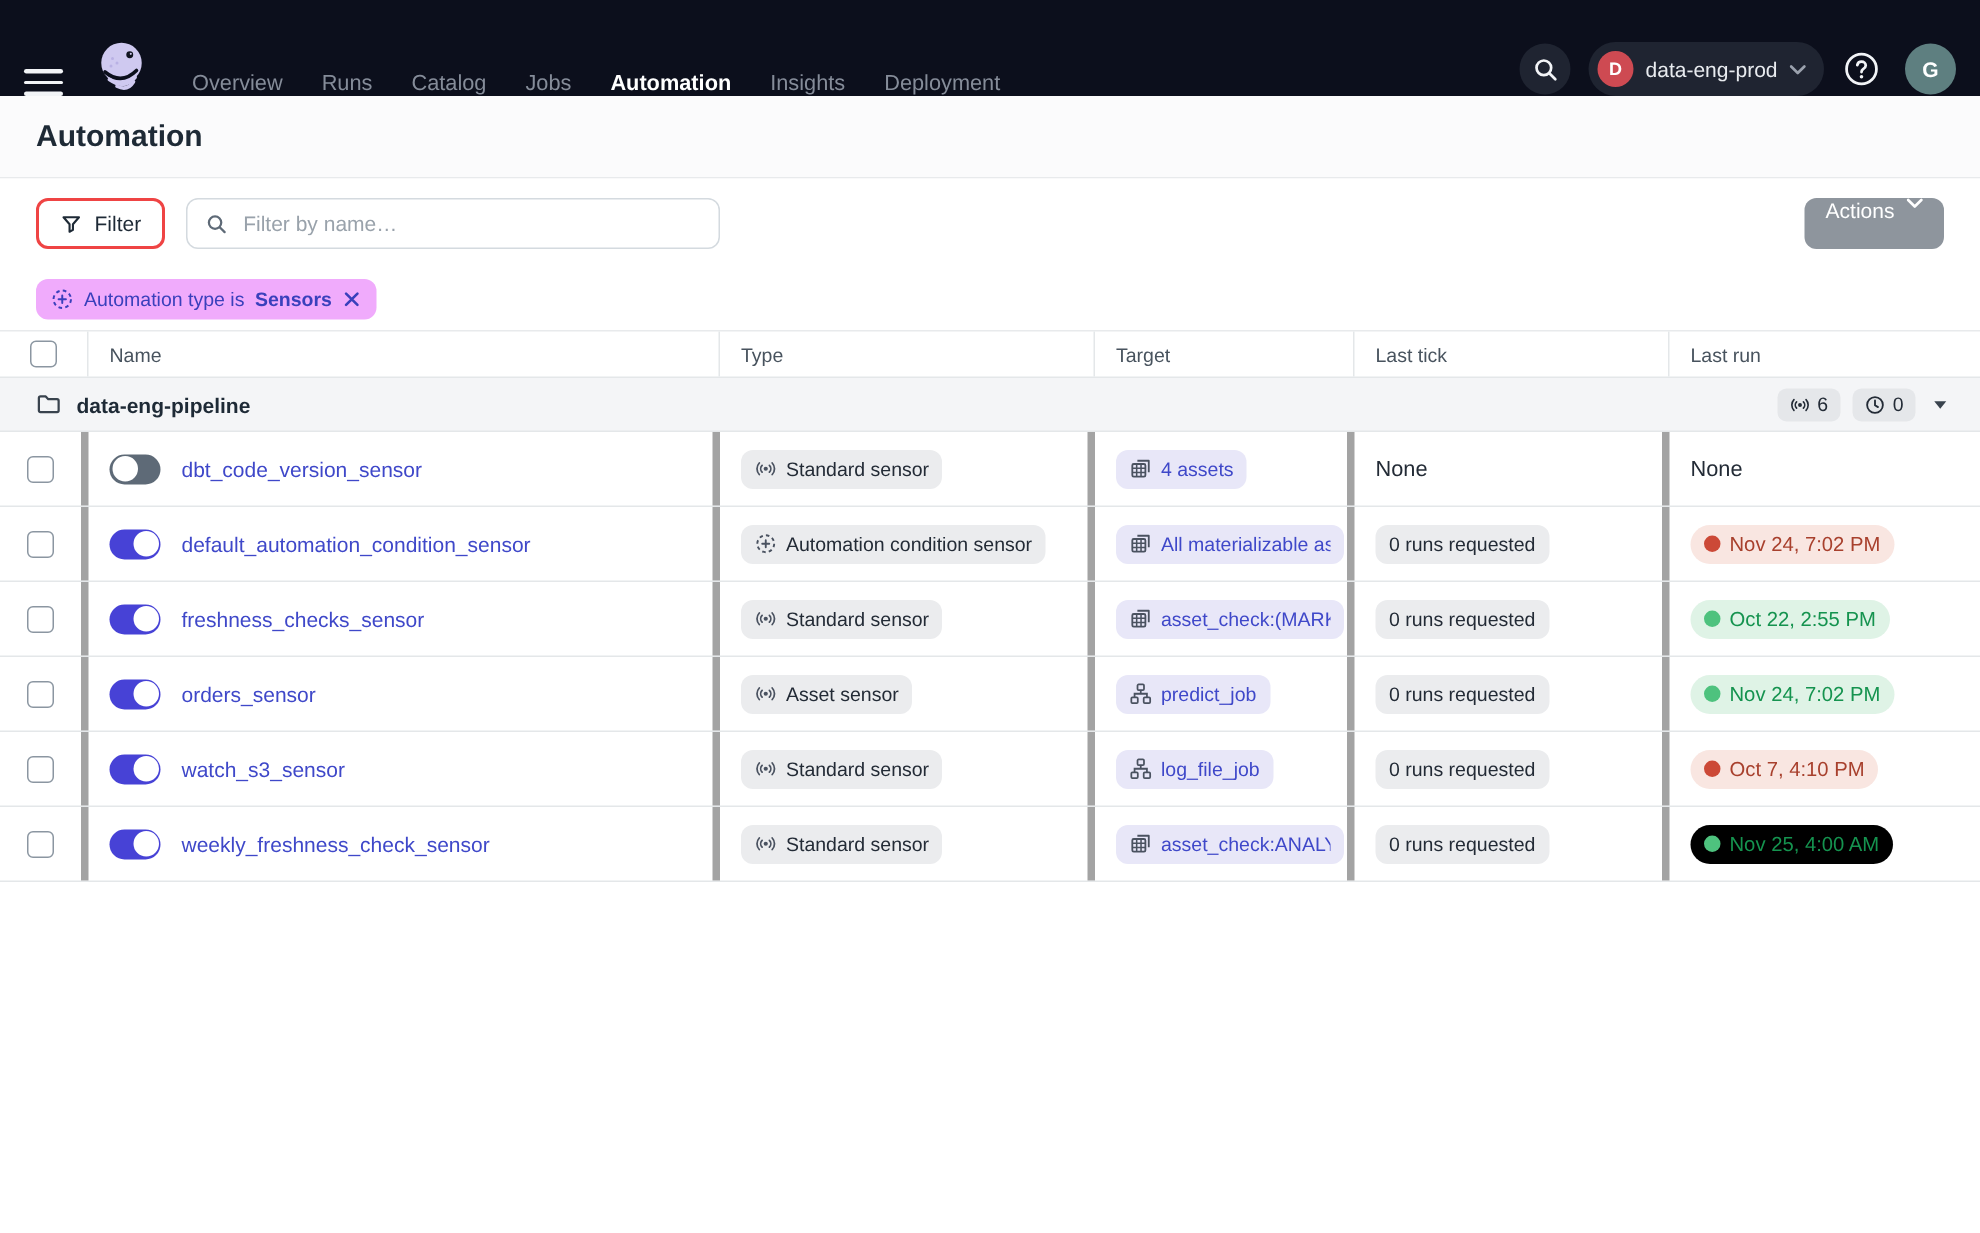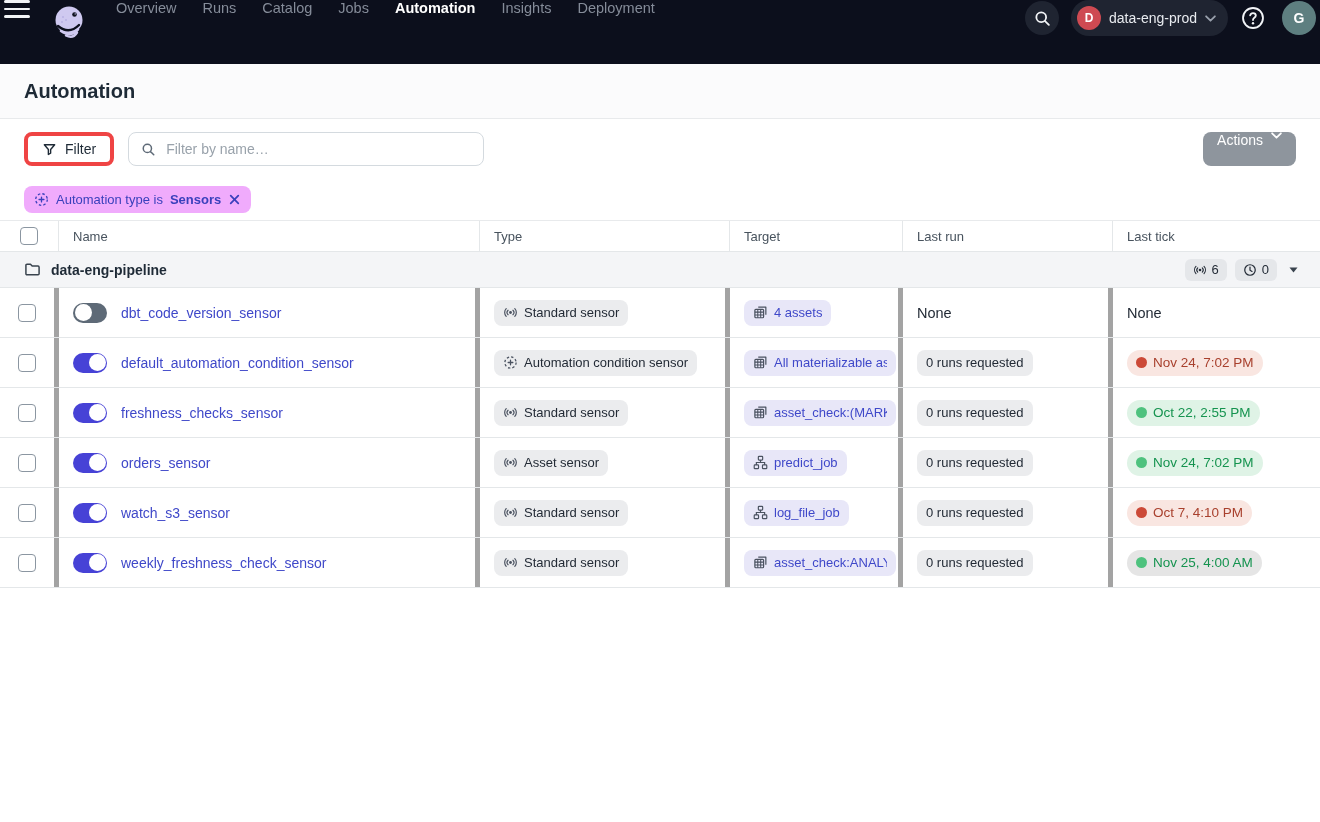--- a/index.html
+++ b/index.html
@@ -6,22 +6,22 @@
   html,body { margin:0; padding:0; }
   body {
     width:1320px; height:822px; background:#ffffff; overflow:hidden;
     font-family:"Liberation Sans", sans-serif; color:#1E2A36;
     -webkit-font-smoothing:antialiased;
   }
   svg { display:block; }
 
   
   .topnav {
-    height:64px; background:#0C0F1C; display:flex; align-items:flex-start;
-    padding:0 4px; gap:0;
+    height:64px; background:#0C0F1C; display:flex; align-items:flex-end;
+    padding:0 16px; gap:0;
   }
   .hamburger { width:26px; height:18px; display:flex; flex-direction:column; justify-content:space-between; cursor:pointer; margin-right:18px; background:none; border:none; padding:0;}
   .hamburger span { display:block; height:2.6px; background:#F2F4F7; border-radius:2px; }
   .logo { width:42px; height:42px; margin-right:26px; }
   .navlinks { display:flex; align-items:center; gap:26px; }
   .navlink { font-size:14.5px; color:#858C99; text-decoration:none; font-weight:500; cursor:pointer; }
   .navlink.active { color:#FFFFFF; font-weight:700; }
   .topnav-right { margin-left:auto; display:flex; align-items:center; gap:12px; }
   .nav-search-btn { width:34px; height:34px; border-radius:50%; background:#1F2431; border:none; display:flex; align-items:center; justify-content:center; cursor:pointer; color:#F2F4F7; }
   .deploy-pill { height:36px; border-radius:18px; background:#1F2431; display:flex; align-items:center; gap:8px; padding:0 12px 0 6px; cursor:pointer; border:none; }
@@ -32,21 +32,21 @@
   .user-avatar { width:34px; height:34px; border-radius:50%; display:flex; align-items:center; justify-content:center; color:#fff; font-size:14px; font-weight:600; cursor:pointer; border:none; }
 
   
   .titlebar { height:55px; background:#FBFBFC; border-bottom:1px solid #E8EAEC; display:flex; align-items:center; padding:0 24px; }
   .page-title { font-size:20px; font-weight:700; color:#1E2A36; }
 
   
   .toolbar { height:60px; display:flex; align-items:center; padding:0 24px; gap:14px; background:#fff; }
   .filter-btn {
     height:34px; display:flex; align-items:center; gap:8px; padding:0 14px;
-    border:4px solid #ef4444; border-radius:8px; background:#fff; cursor:pointer;
+    border:2px solid #ef4444; border-radius:8px; background:#fff; cursor:pointer;
     font-size:14px; color:#1E2A36; font-family:inherit;
   }
   .search-box {
     height:34px; width:356px; display:flex; align-items:center; gap:8px; padding:0 12px;
     border:1px solid #D4DADF; border-radius:8px; background:#fff;
   }
   .search-box input { border:none; outline:none; flex:1; font-size:14px; font-family:inherit; color:#1E2A36; background:transparent; }
   .search-box input::placeholder { color:#99A2AB; }
   .actions-btn {
     margin-left:auto; height:34px; display:flex; align-items:flex-start; gap:8px; padding:0 14px;
@@ -208,22 +208,22 @@
   </div>
 </div>
 
 <div class="tbl-grid thead">
   <div class="cell cb-cell">
       <span class="checkbox"></span>
     </div>
   <div class="cell">Name</div>
   <div class="cell">Type</div>
   <div class="cell">Target</div>
+  <div class="cell">Last tick</div>
   <div class="cell">Last run</div>
-  <div class="cell">Last tick</div>
 </div>
 
 <div class="group-row">
   <span class="icon-dim">
     <svg width="17" height="17" viewBox="0 0 16 16">
         <path d="M1.8 4.1c0-.6.4-1 1-1h3.3l1.6 1.7h5.5c.6 0 1 .4 1 1v6.1c0 .6-.4 1-1 1H2.8c-.6 0-1-.4-1-1z" fill="none" stroke="#39434E" stroke-width="1.4" stroke-linejoin="round"></path>
       </svg>
   </span>
   <span class="group-name">data-eng-pipeline</span>
   <div class="group-right">
@@ -498,19 +498,19 @@
               <path d="M2 7.6h9.3 M2 10.6h9.3 M5.1 4.6v9 M8.2 4.6v9" stroke="currentColor" stroke-width="1.1"></path>
             </svg>
           </span>
           <span class="t-label">asset_check:ANALY</span>
         </span>
       </div>
       <div class="cell pad-cell">
         <span class="pill pill-gray">0 runs requested</span>
       </div>
       <div class="cell pad-cell">
-        <span class="pill pill-status" style="background:#e5e5e5;color:#15934F;">
+        <span class="pill pill-status" style="background:#000000;color:#15934F;">
           <span class="status-dot" style="background:#4EC27E;"></span>
           <span>Nov 25, 4:00 AM</span>
         </span>
       </div>
     </div>
   </div>
 
 </body></html>

